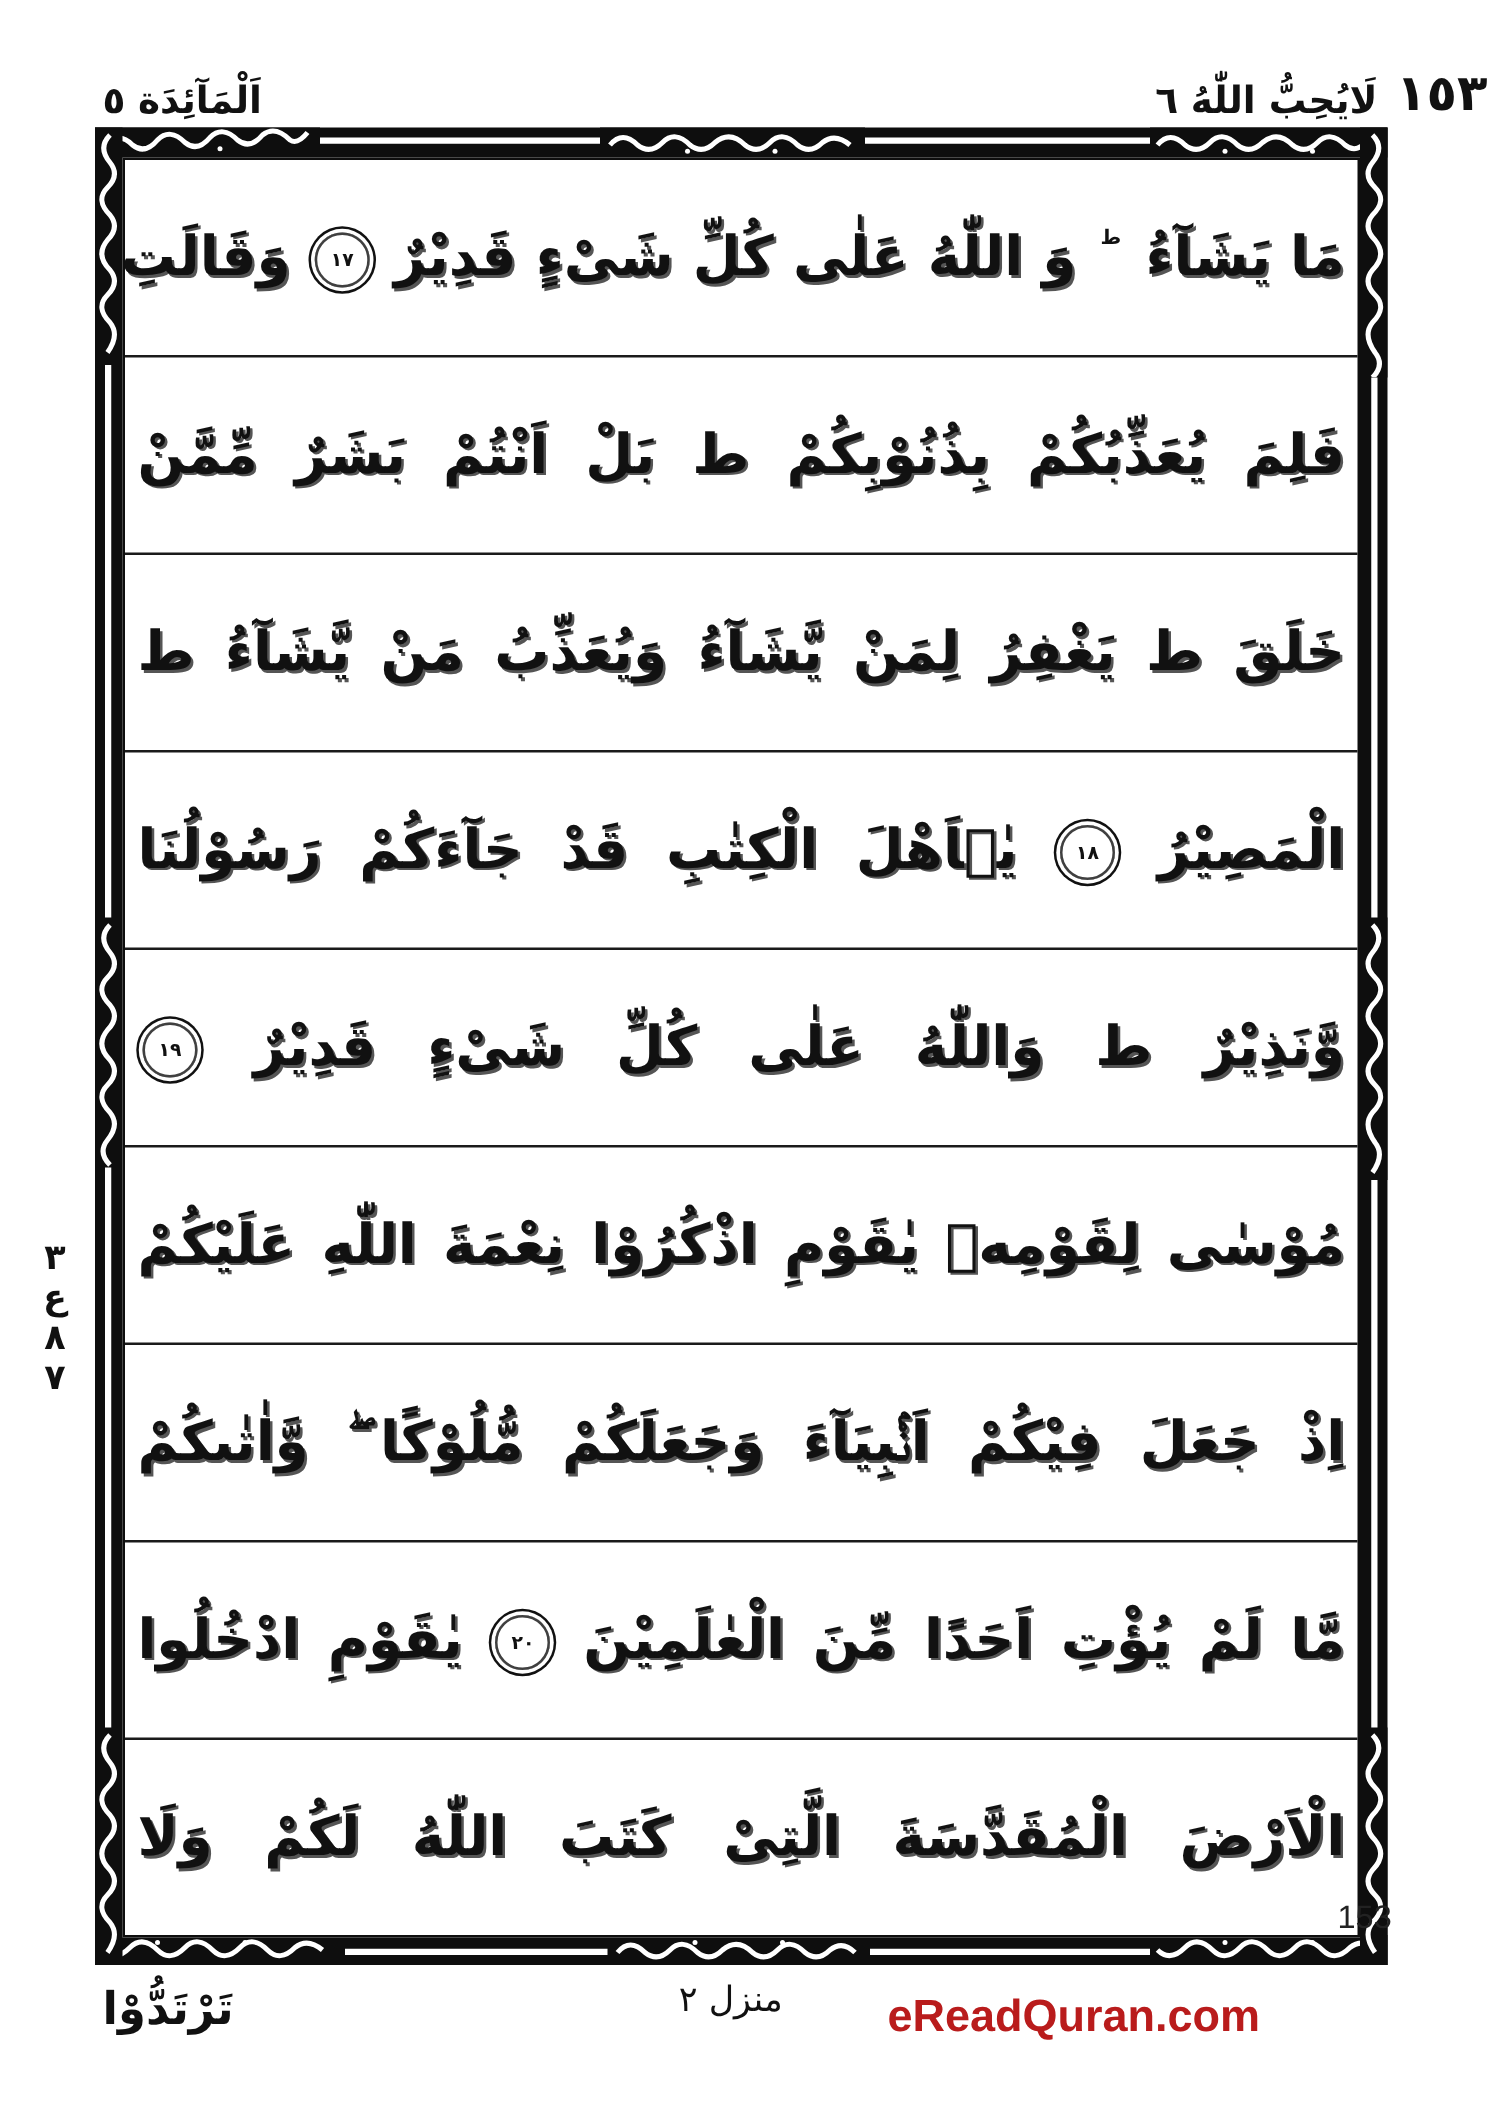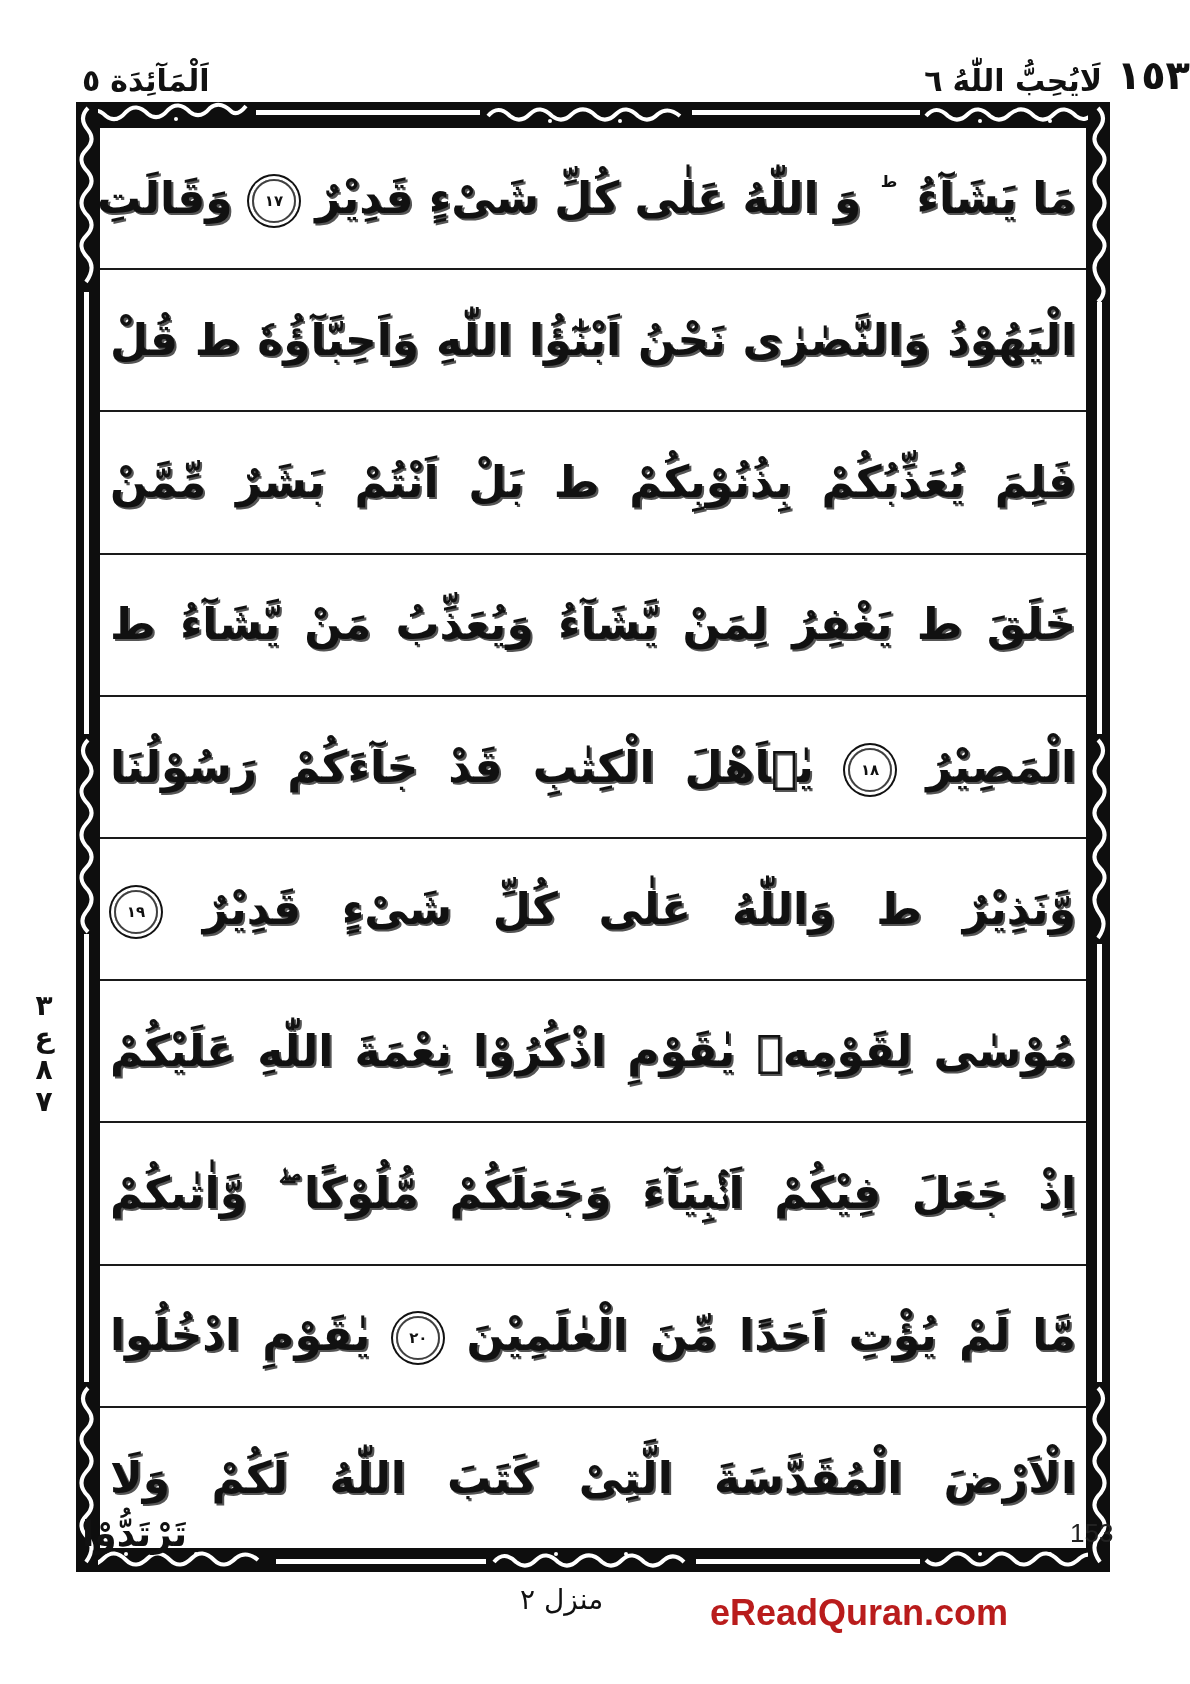--- a/index.html
+++ b/index.html
@@ -139,28 +139,28 @@
       align-items: center;
       font-size: 28px;
       font-weight: bold;
       line-height: 1;
     }
     .ruku span { display: block; margin: 2px 0; }
 
     
     .ftr {
       position: absolute;
-      top: 1508px;
+      top: 1582px;
       height: 50px;
       display: flex;
       align-items: center;
       white-space: nowrap;
     }
     .ftr-left { left: 82px; font-size: 36px; font-weight: bold; direction: rtl; }
-    .ftr-manzil { left: 520px; font-size: 28px; direction: rtl; top: 1574px; }
+    .ftr-manzil { left: 543px; font-size: 28px; direction: rtl; top: 1574px; }
     .ftr-site {
       left: 710px;
       font-family: "Liberation Sans", sans-serif;
       font-size: 36px;
       font-weight: bold;
       color: #b91c1c;
       top: 1588px;
     }
     .ftr-page {
       left: 1070px;
@@ -277,23 +277,20 @@
             <span>مَا يَشَآءُ</span>
             <span class="waqf">ط</span>
             <span>وَ اللّٰهُ عَلٰى كُلِّ شَیْءٍ قَدِیْرٌ</span>
             <span class="ayah">
                 <span>١٧</span>
               </span>
             <span>وَقَالَتِ</span>
           </span>
         </div>
 
-        <div class="line">
-          <span class="line-text">الْیَهُوْدُ وَالنَّصٰرٰی نَحْنُ اَبْنٰٓؤُا اللّٰهِ وَاَحِبَّآؤُهٗ ط قُلْ</span>
-        </div>
 
         <div class="line">
           <span class="line-text">فَلِمَ یُعَذِّبُكُمْ بِذُنُوْبِكُمْ ط بَلْ اَنْتُمْ بَشَرٌ مِّمَّنْ</span>
         </div>
 
         <div class="line">
           <span class="line-text">خَلَقَ ط یَغْفِرُ لِمَنْ یَّشَآءُ وَیُعَذِّبُ مَنْ یَّشَآءُ ط</span>
         </div>
 
 

